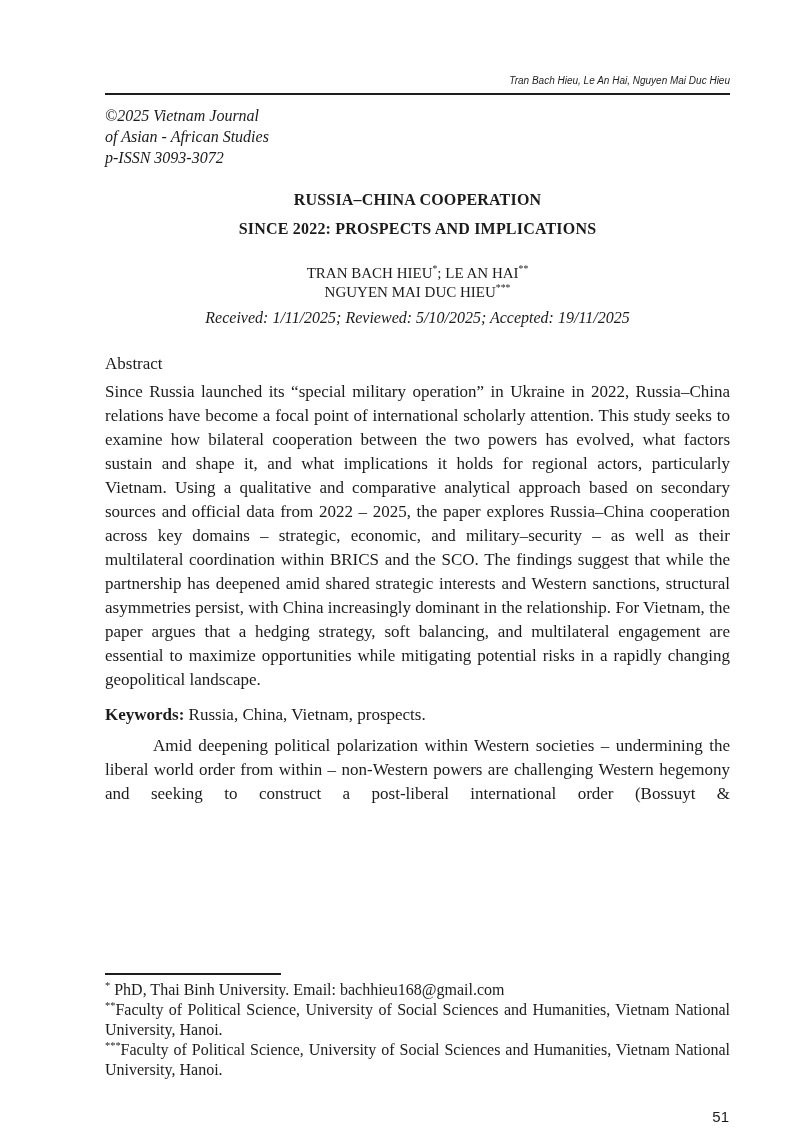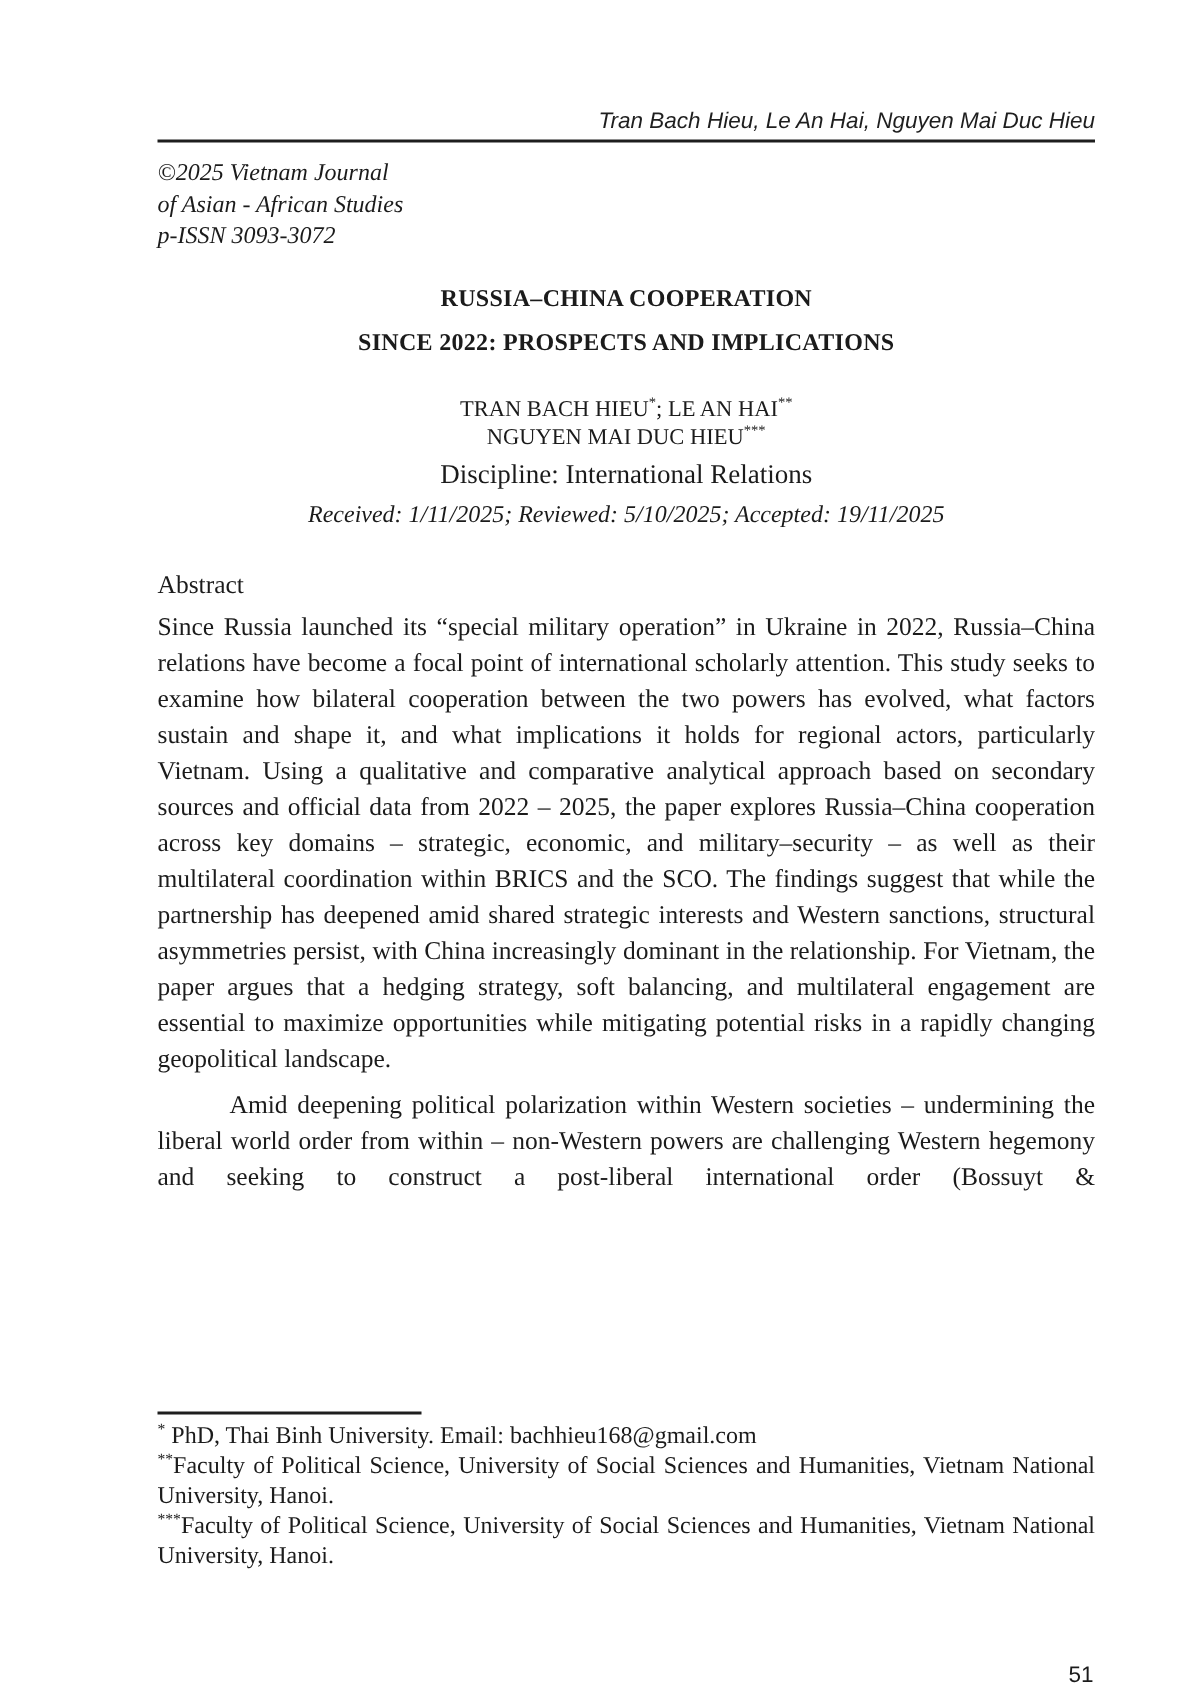--- a/index.html
+++ b/index.html
@@ -17,21 +17,21 @@
     margin-right: 70px; 
   }
   
   .running-head {
     margin-top: 72px;
     padding-bottom: 3px;
     border-bottom: 2px solid #1e1e1e;
     text-align: right;
     font-family: "Liberation Sans", sans-serif;
     font-style: italic;
-    font-size: 15px;
+    font-size: 10px;
     line-height: 18px;
     color: #1e1e1e;
   }
   
   .journal-info {
     margin-top: 10px;
     font-style: italic;
     font-size: 16px;
     line-height: 21px;
   }
@@ -101,21 +101,21 @@
     line-height: 24px;
     text-align: justify;
     text-align-last: justify;
     text-indent: 48px;
   }
   
   .footnote-area {
     position: absolute;
     left: 105px;
     right: 70px;
-    top: 941px;
+    top: 973px;
   }
   .footnote-separator {
     width: 176px;
     border-top: 2px solid #1e1e1e;
     margin-bottom: 5px;
   }
   .footnote {
     font-size: 16px;
     line-height: 20px;
     text-align: justify;
@@ -147,27 +147,27 @@
     <div class="paper-title">
       <div>RUSSIA–CHINA COOPERATION</div>
       <div>SINCE 2022: PROSPECTS AND IMPLICATIONS</div>
     </div>
 
     <div class="authors-block">
       <div><span>TRAN BACH HIEU</span><sup>*</sup><span>; LE AN HAI</span><sup>**</sup></div>
       <div><span>NGUYEN MAI DUC HIEU</span><sup>***</sup></div>
     </div>
 
-    <div class="discipline-line">Discipline: International Relations</div>
 
     <div class="dates-line">Received: 1/11/2025; Reviewed: 5/10/2025; Accepted: 19/11/2025</div>
 
     <div class="abstract-heading">Abstract</div>
     <div class="abstract-body">Since Russia launched its “special military operation” in Ukraine in 2022, Russia–China relations have become a focal point of international scholarly attention. This study seeks to examine how bilateral cooperation between the two powers has evolved, what factors sustain and shape it, and what implications it holds for regional actors, particularly Vietnam. Using a qualitative and comparative analytical approach based on secondary sources and official data from 2022 – 2025, the paper explores Russia–China cooperation across key domains – strategic, economic, and military–security – as well as their multilateral coordination within BRICS and the SCO. The findings suggest that while the partnership has deepened amid shared strategic interests and Western sanctions, structural asymmetries persist, with China increasingly dominant in the relationship. For Vietnam, the paper argues that a hedging strategy, soft balancing, and multilateral engagement are essential to maximize opportunities while mitigating potential risks in a rapidly changing geopolitical landscape.</div>
 
+    <div class="keywords-line"><span class="kw-label">Keywords:</span><span> Russia, China, Vietnam, prospects.</span></div>
 
     <div class="section-paragraph">Amid deepening political polarization within Western societies – undermining the liberal world order from within – non-Western powers are challenging Western hegemony and seeking to construct a post-liberal international order (Bossuyt &amp;</div>
 
   </div>
 
   <div class="footnote-area">
     <div class="footnote-separator"></div>
     <div class="footnote"><sup>*</sup><span> PhD, Thai Binh University. Email: bachhieu168@gmail.com</span></div>
     <div class="footnote"><sup>**</sup><span>Faculty of Political Science, University of Social Sciences and Humanities, Vietnam National University, Hanoi.</span></div>
     <div class="footnote"><sup>***</sup><span>Faculty of Political Science, University of Social Sciences and Humanities, Vietnam National University, Hanoi.</span></div>

